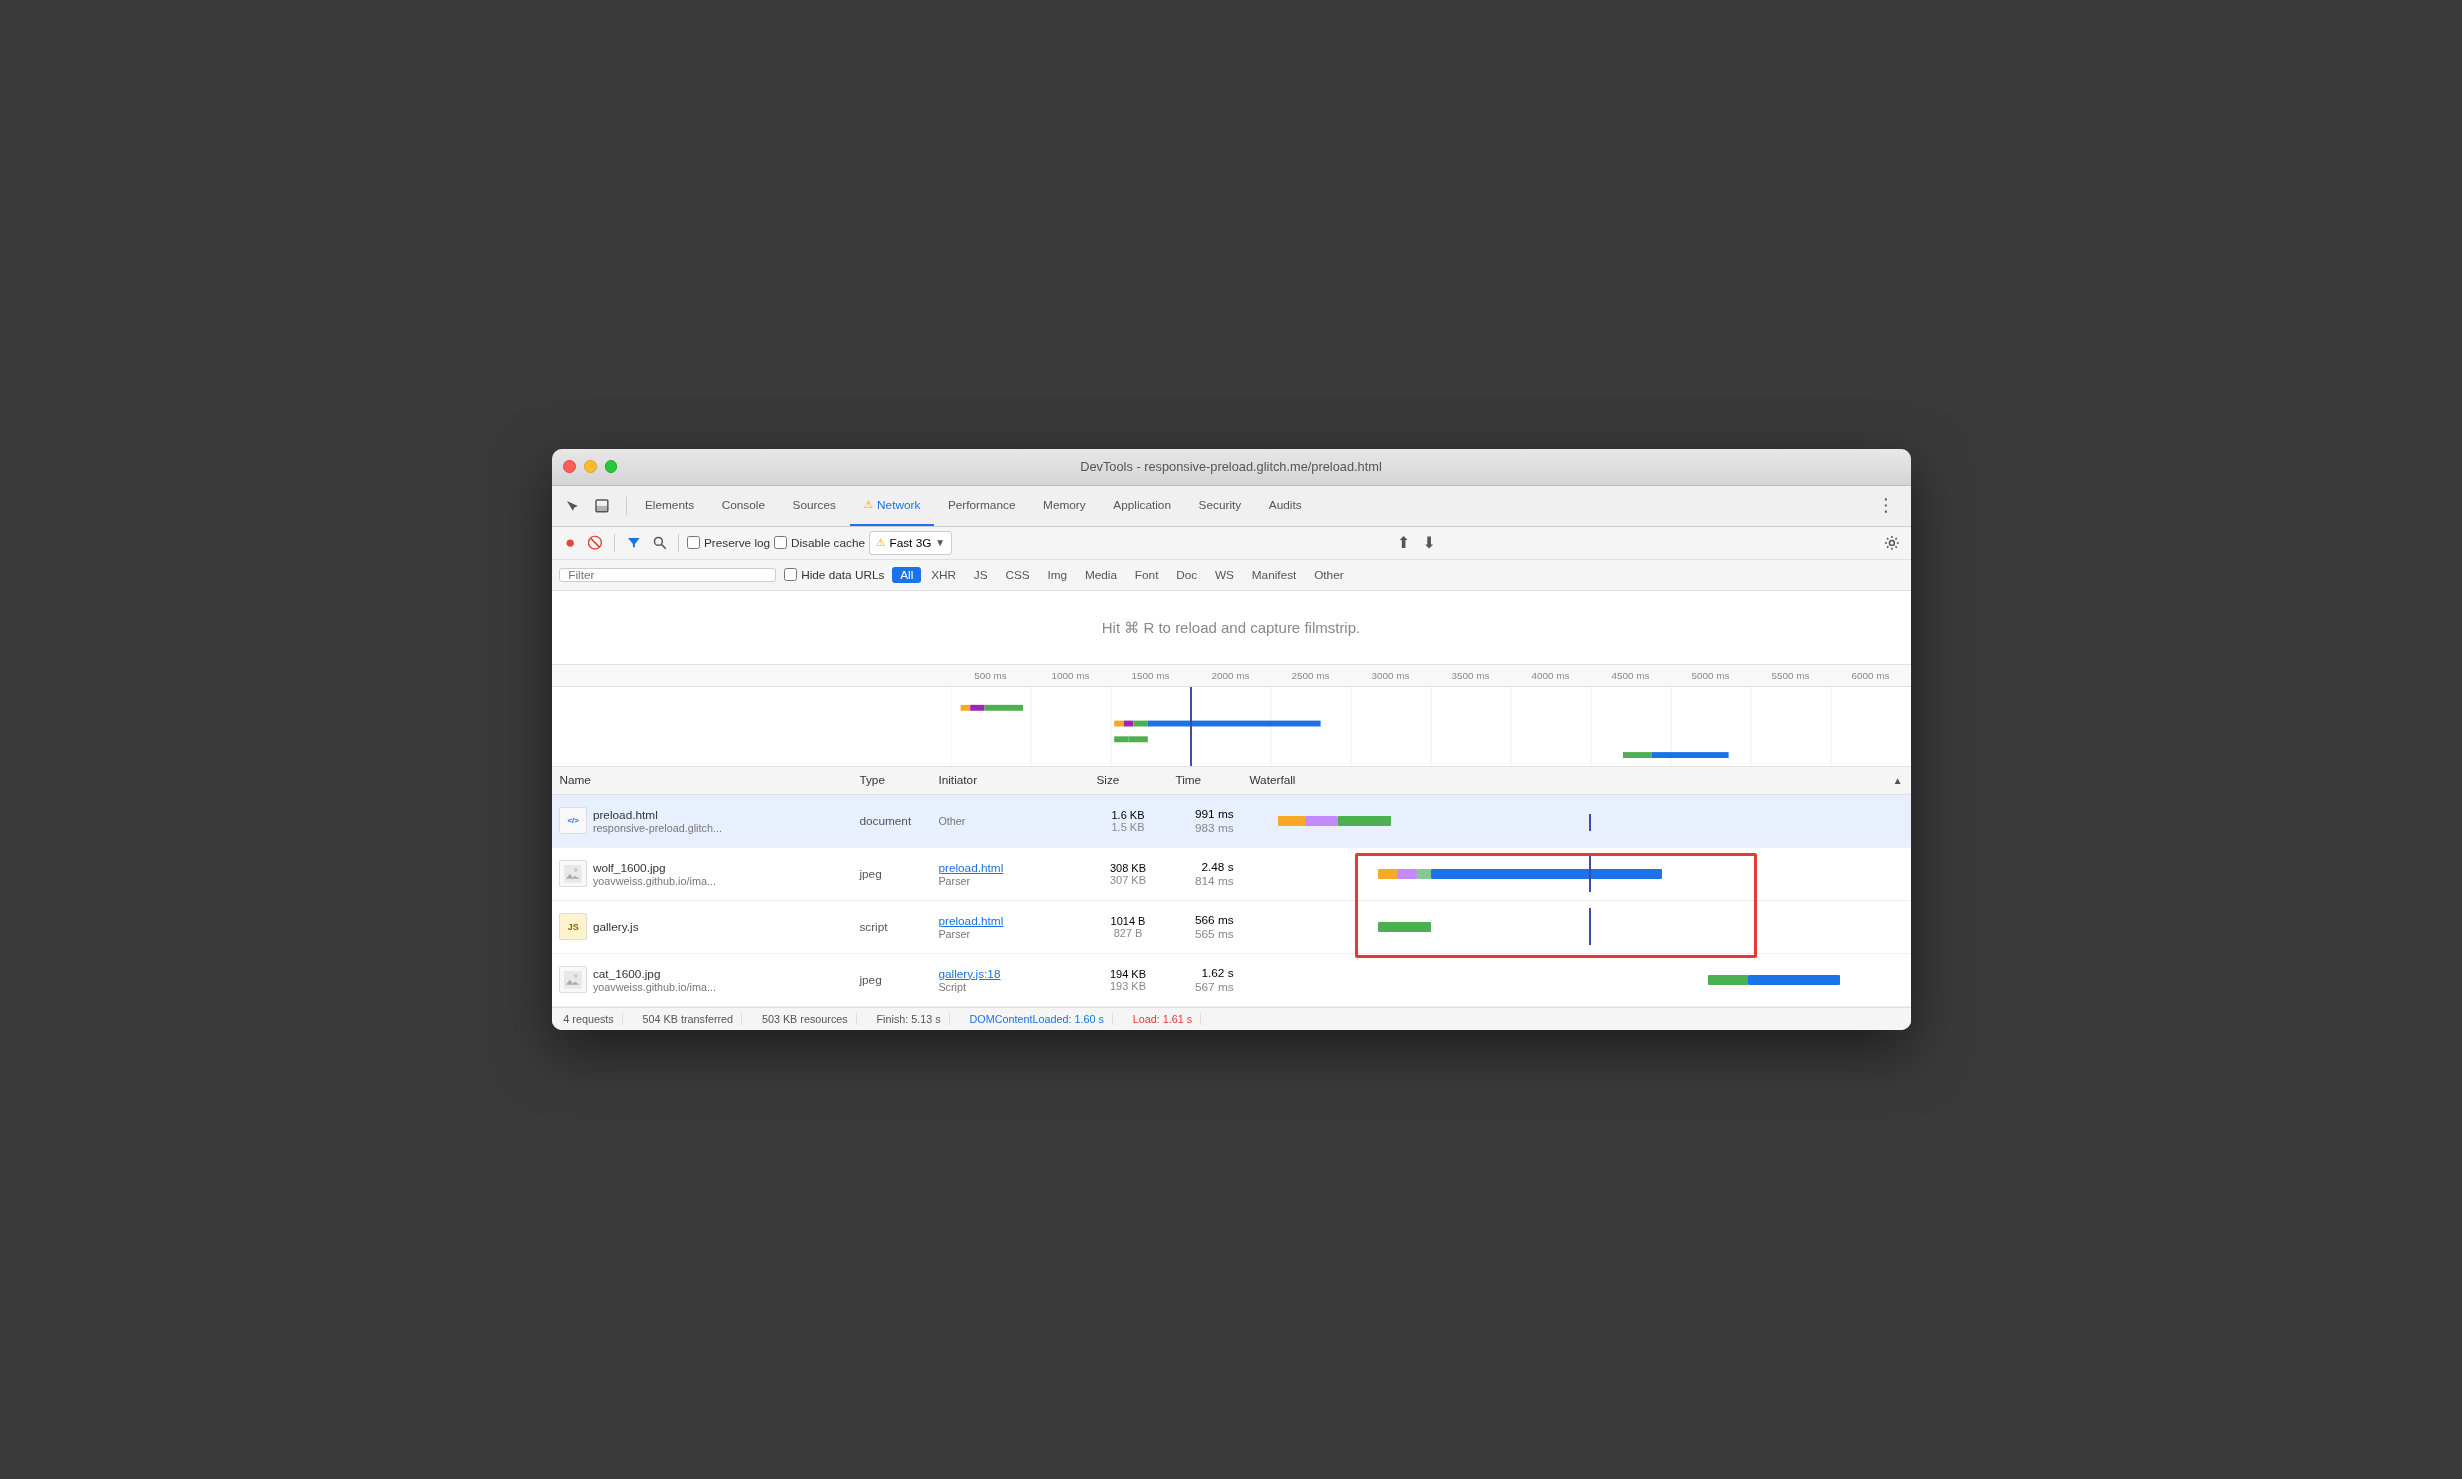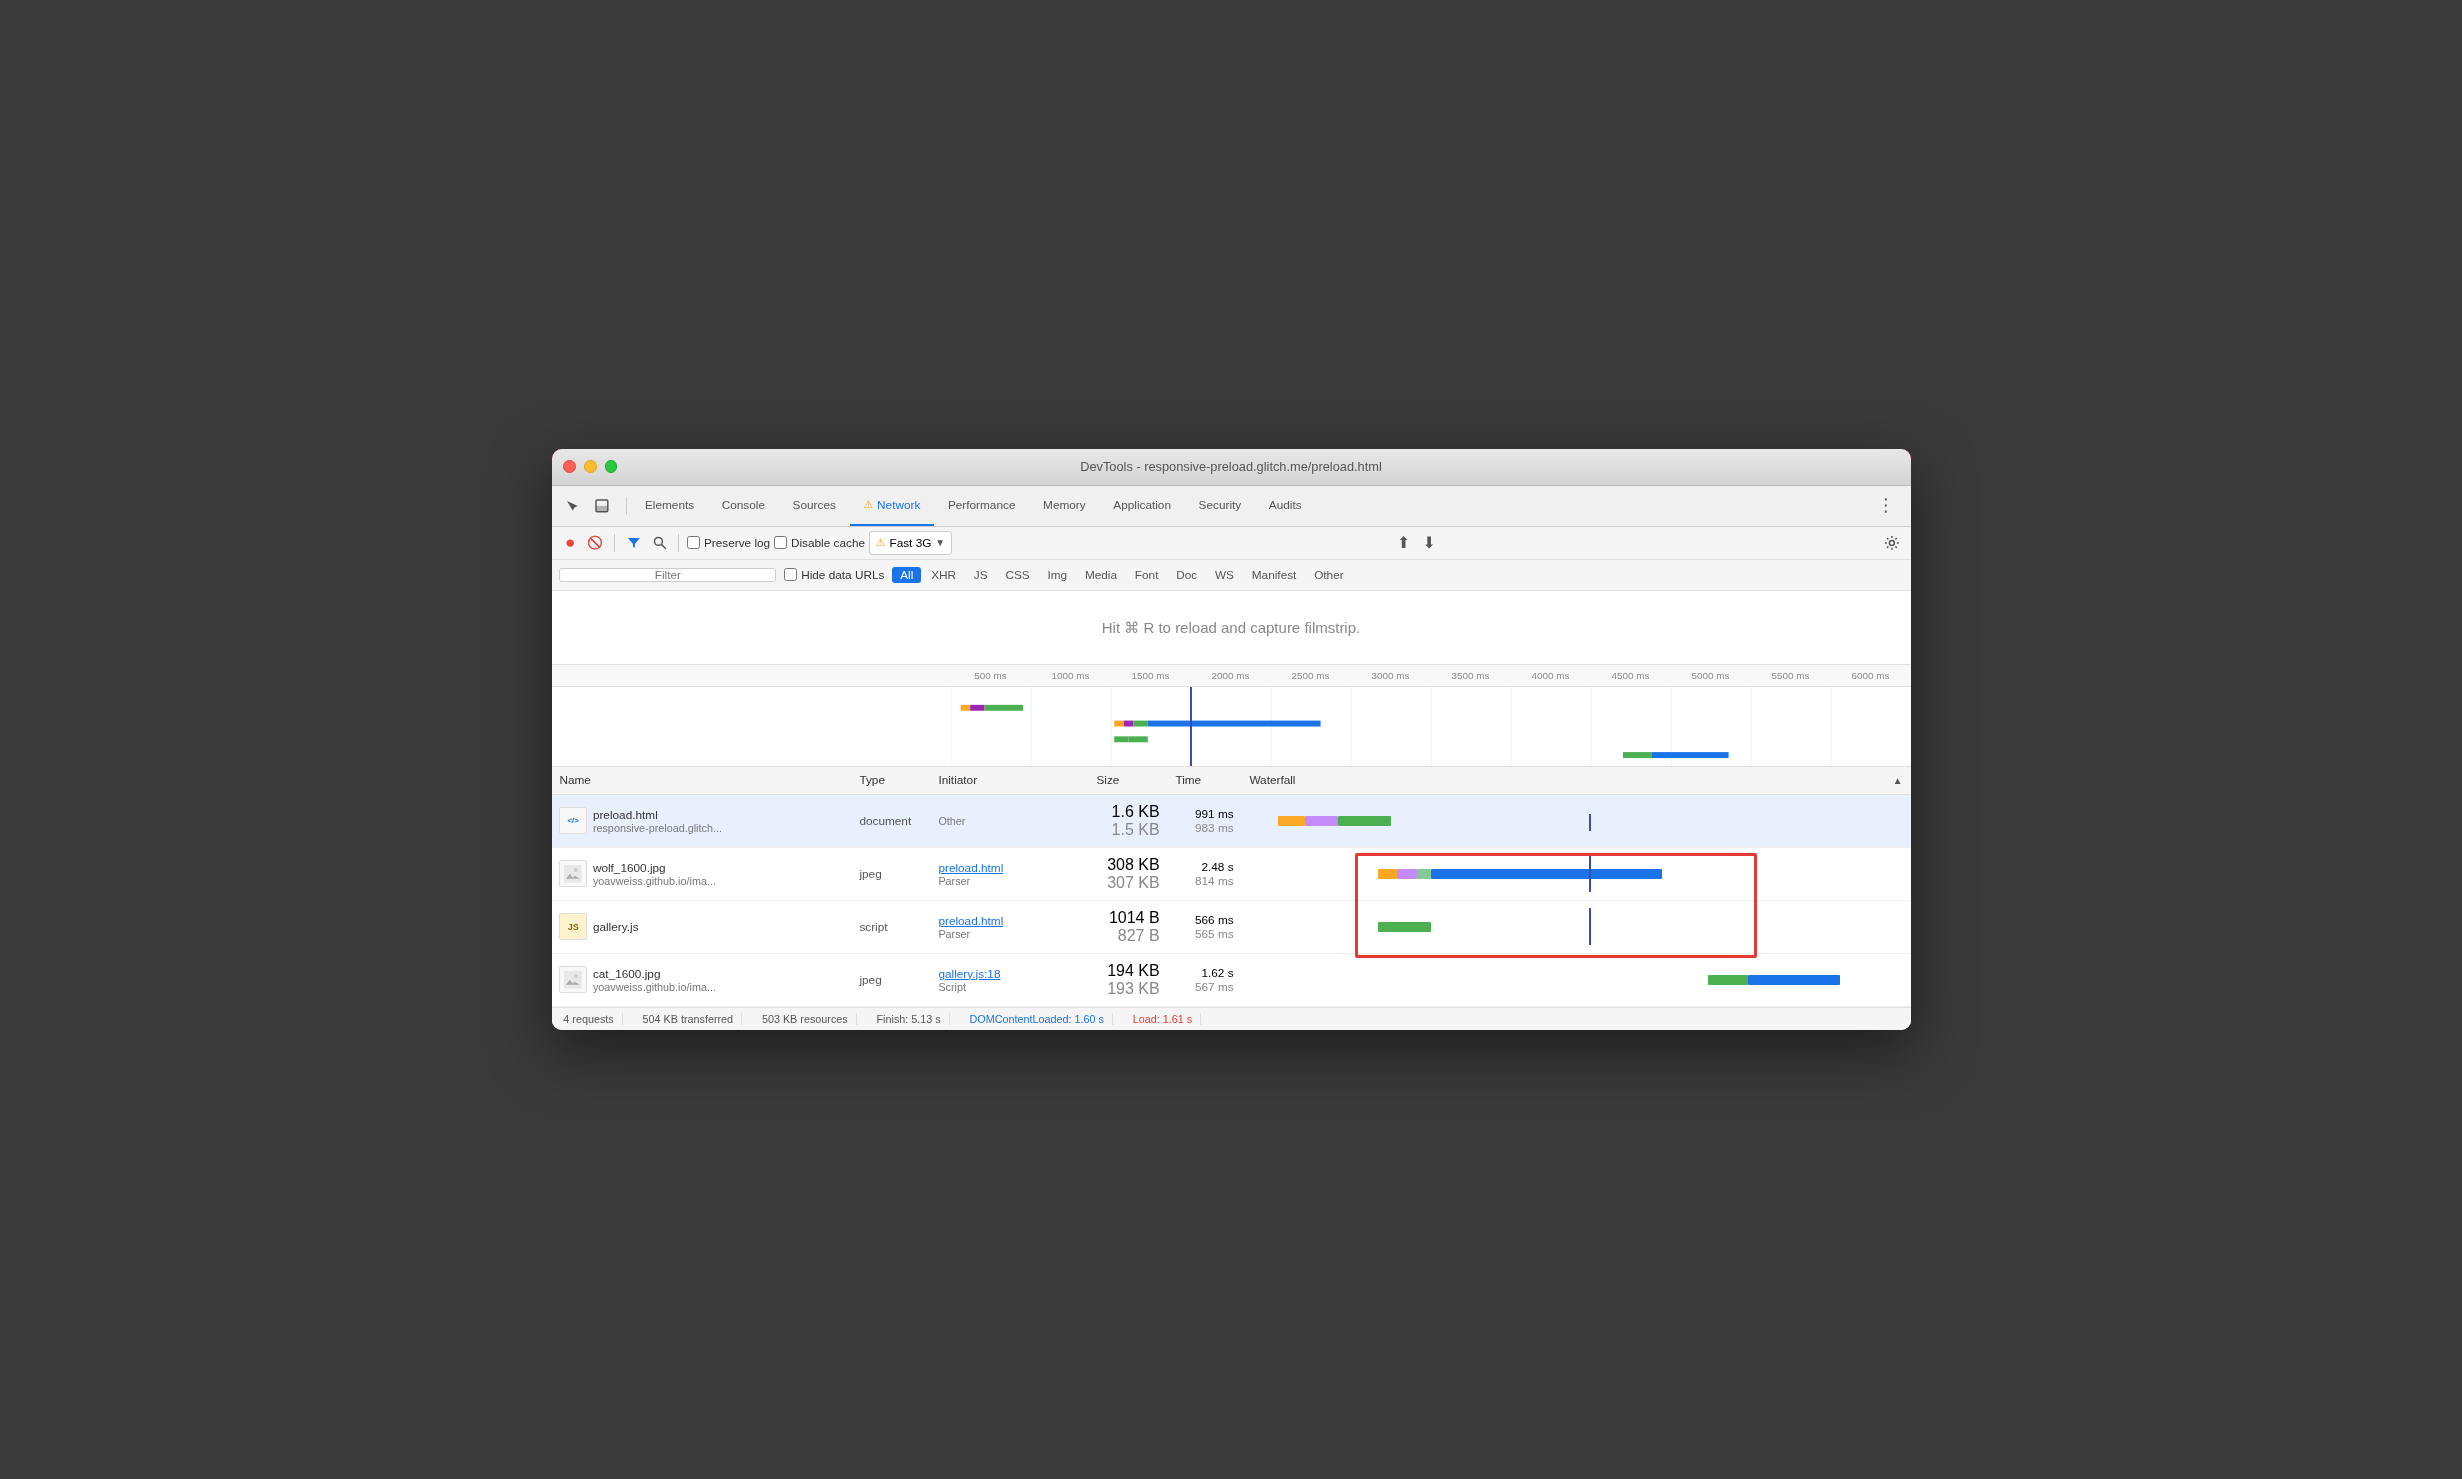--- a/index.html
+++ b/index.html
@@ -176,21 +176,20 @@
     }
     .filter-input {
       width: 217px;
       height: 14px;
       border: 1px solid #ccc;
       border-radius: 3px;
       padding: 2px 7.9px;
       font-size: 11.8px;
       background: #fff;
       color: #333;
-      text-align: center;
     }
     .filter-checkbox {
       display: flex;
       align-items: center;
       gap: 3.9px;
       font-size: 11.8px;
       color: #333;
     }
     .filter-type-btns {
       display: flex;
@@ -317,21 +316,21 @@
       font-size: 10.8px;
       color: #777;
       white-space: nowrap;
       overflow: hidden;
       text-overflow: ellipsis;
     }
     .row-type { width: 79px; min-width: 79px; padding: 5.9px 7.9px; display: flex; align-items: center; color: #555; }
     .row-initiator { width: 158px; min-width: 158px; padding: 5.9px 7.9px; display: flex; flex-direction: column; justify-content: center; }
     .initiator-link { color: #1a73e8; text-decoration: underline; cursor: pointer; font-size: 11.8px; }
     .initiator-sub { font-size: 10.8px; color: #777; }
-    .row-size { width: 79px; min-width: 79px; padding: 5.9px 7.9px; display: flex; flex-direction: column; justify-content: center; text-align: right; font-size: 16px; }
+    .row-size { width: 79px; min-width: 79px; padding: 5.9px 7.9px; display: flex; flex-direction: column; justify-content: center; text-align: center; font-size: 11px; }
     .row-time { width: 74px; min-width: 74px; padding: 5.9px 7.9px; display: flex; flex-direction: column; justify-content: center; text-align: right; font-size: 11.8px; }
     .row-waterfall { flex: 1; padding: 5.9px 3.9px; position: relative; display: flex; align-items: center; }
     .wf-bar-container { position: relative; width: 100%; height: 13.8px; }
     .wf-segment {
       position: absolute;
       height: 9.9px;
       top: 2px;
       border-radius: 1px;
     }
     .wf-ssl { background: #c58af9; }

